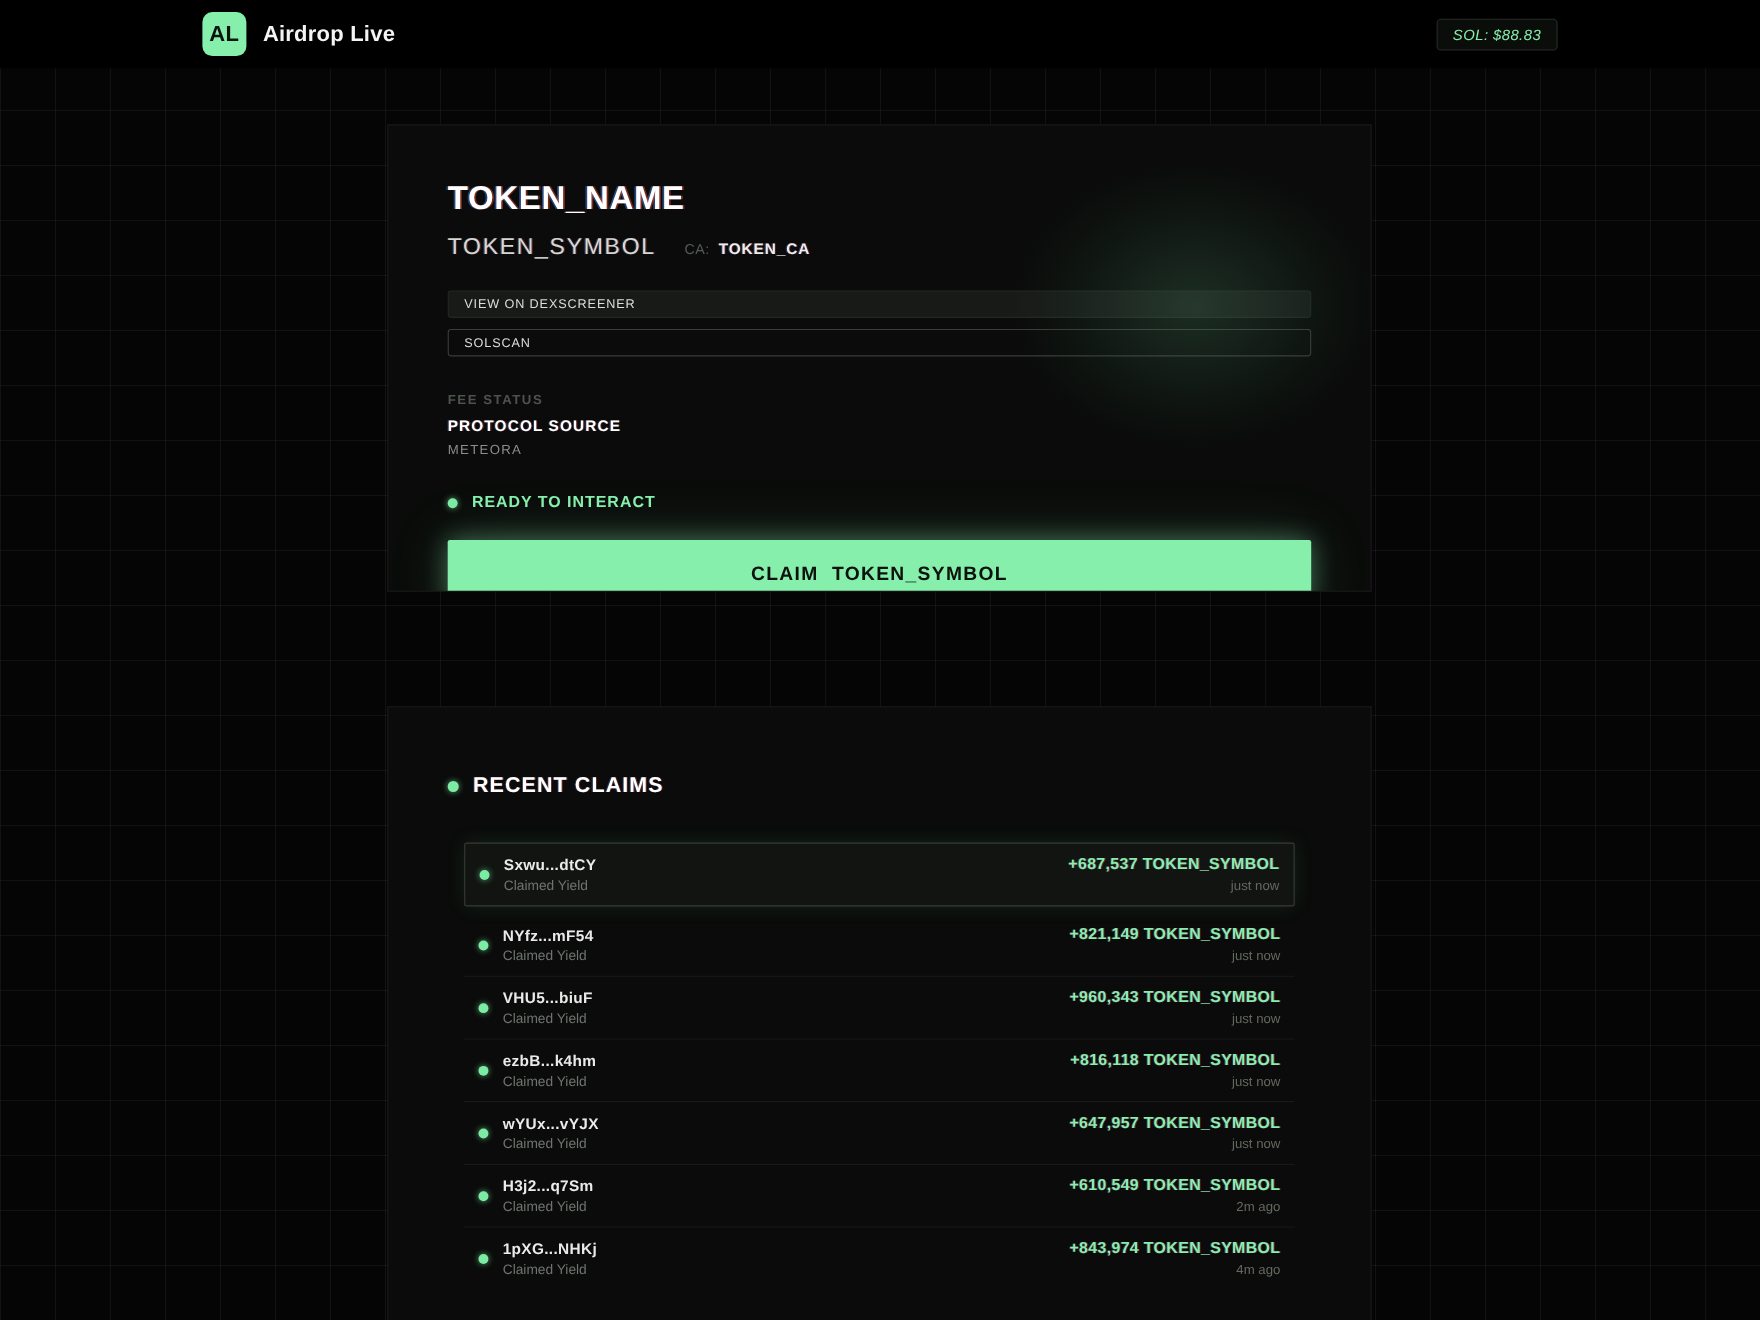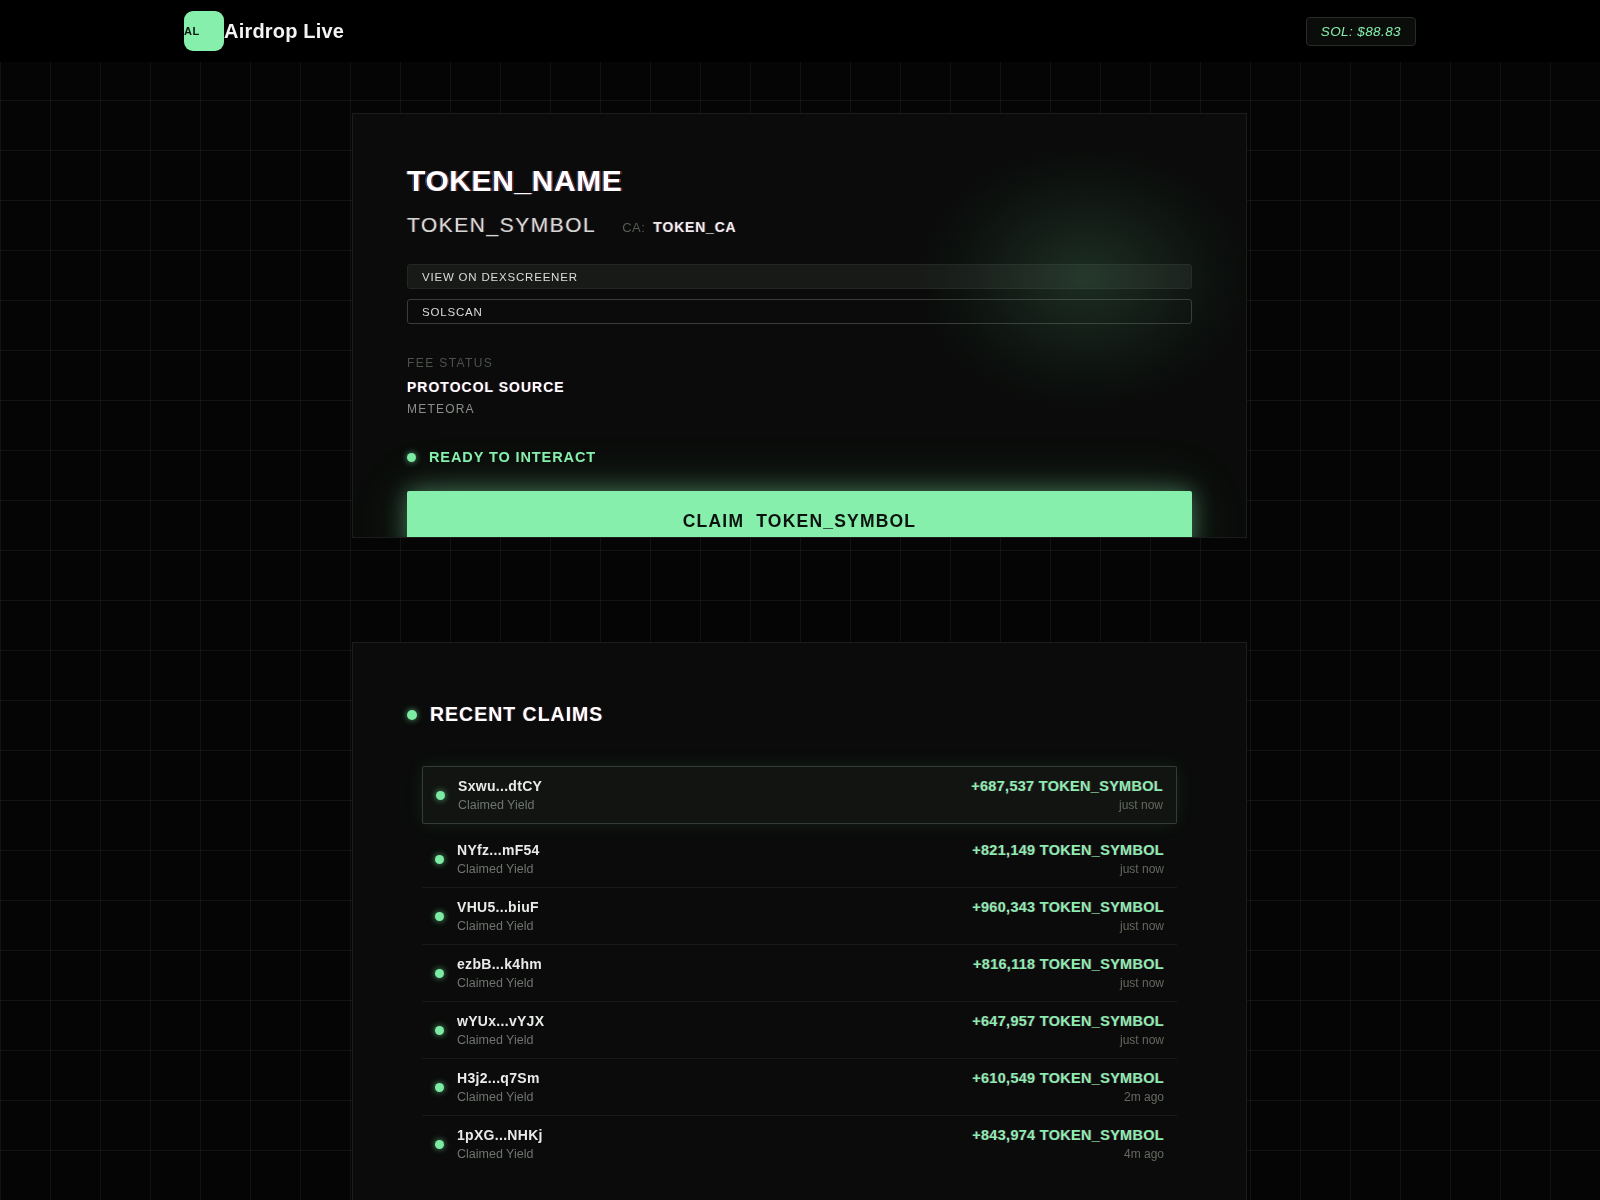--- a/index.html
+++ b/index.html
@@ -25,25 +25,25 @@
   
   .topbar {
     position:relative; z-index:5;
     height:62px; background:#000;
     display:flex; align-items:center;
     padding:0 184px;
   }
   .logo-badge {
     width:40px; height:40px; border-radius:9px;
     background:#86efac; color:#0a130d;
-    display:flex; align-items:center; 
-    font-weight:700; font-size:11px; letter-spacing:.5px;
+    display:flex; align-items:center; justify-content:center;
+    font-weight:700; font-size:20px; letter-spacing:.5px;
   }
   .app-title {
-    font-size:20px; font-weight:700; color:#f4f4f4;
+    margin-left:15px; font-size:20px; font-weight:700; color:#f4f4f4;
     letter-spacing:.2px;
   }
   .sol-badge {
     margin-left:auto;
     background:#0b0d0b; border:1px solid #272c27; border-radius:4px;
     padding:6px 14px; font-size:13.5px; color:#86efac; letter-spacing:.4px;font-style:italic;
   }
 
   
   .card {
@@ -77,21 +77,21 @@
   .link-btn {
     height:25px; padding:0 14px; display:flex; align-items:center;
     font-size:11.5px; letter-spacing:.8px; color:#dcdcdc;
     border-radius:3px; cursor:pointer;
     font-family:"Liberation Sans", sans-serif;
   }
   .link-btn.filled { background:#181a18; border:1px solid #242624; }
   .link-btn.outline { background:transparent; border:1px solid #3a3d3a; }
 
   .fee-block { margin-top:32px; }
-  .fee-label { font-size:12px; color:#4d524d; letter-spacing:1.4px; }
+  .fee-label { font-size:12px; color:#4d524d; letter-spacing:1.4px;font-weight:bold; }
   .protocol-label { margin-top:9px; font-size:14px; font-weight:700; color:#ffffff; letter-spacing:1px; }
   .protocol-value { margin-top:7px; font-size:12px; color:#8a8f8a; letter-spacing:1.2px; }
 
   .status-row { margin-top:33px; display:flex; align-items:center; }
   .dot {
     width:9px; height:9px; border-radius:50%;
     background:#7ceba4; box-shadow:0 0 6px rgba(124,235,164,0.7);
     flex:0 0 auto;
   }
   .status-text { margin-left:13px; font-size:14.5px; font-weight:700; color:#86efac; letter-spacing:.9px; }

